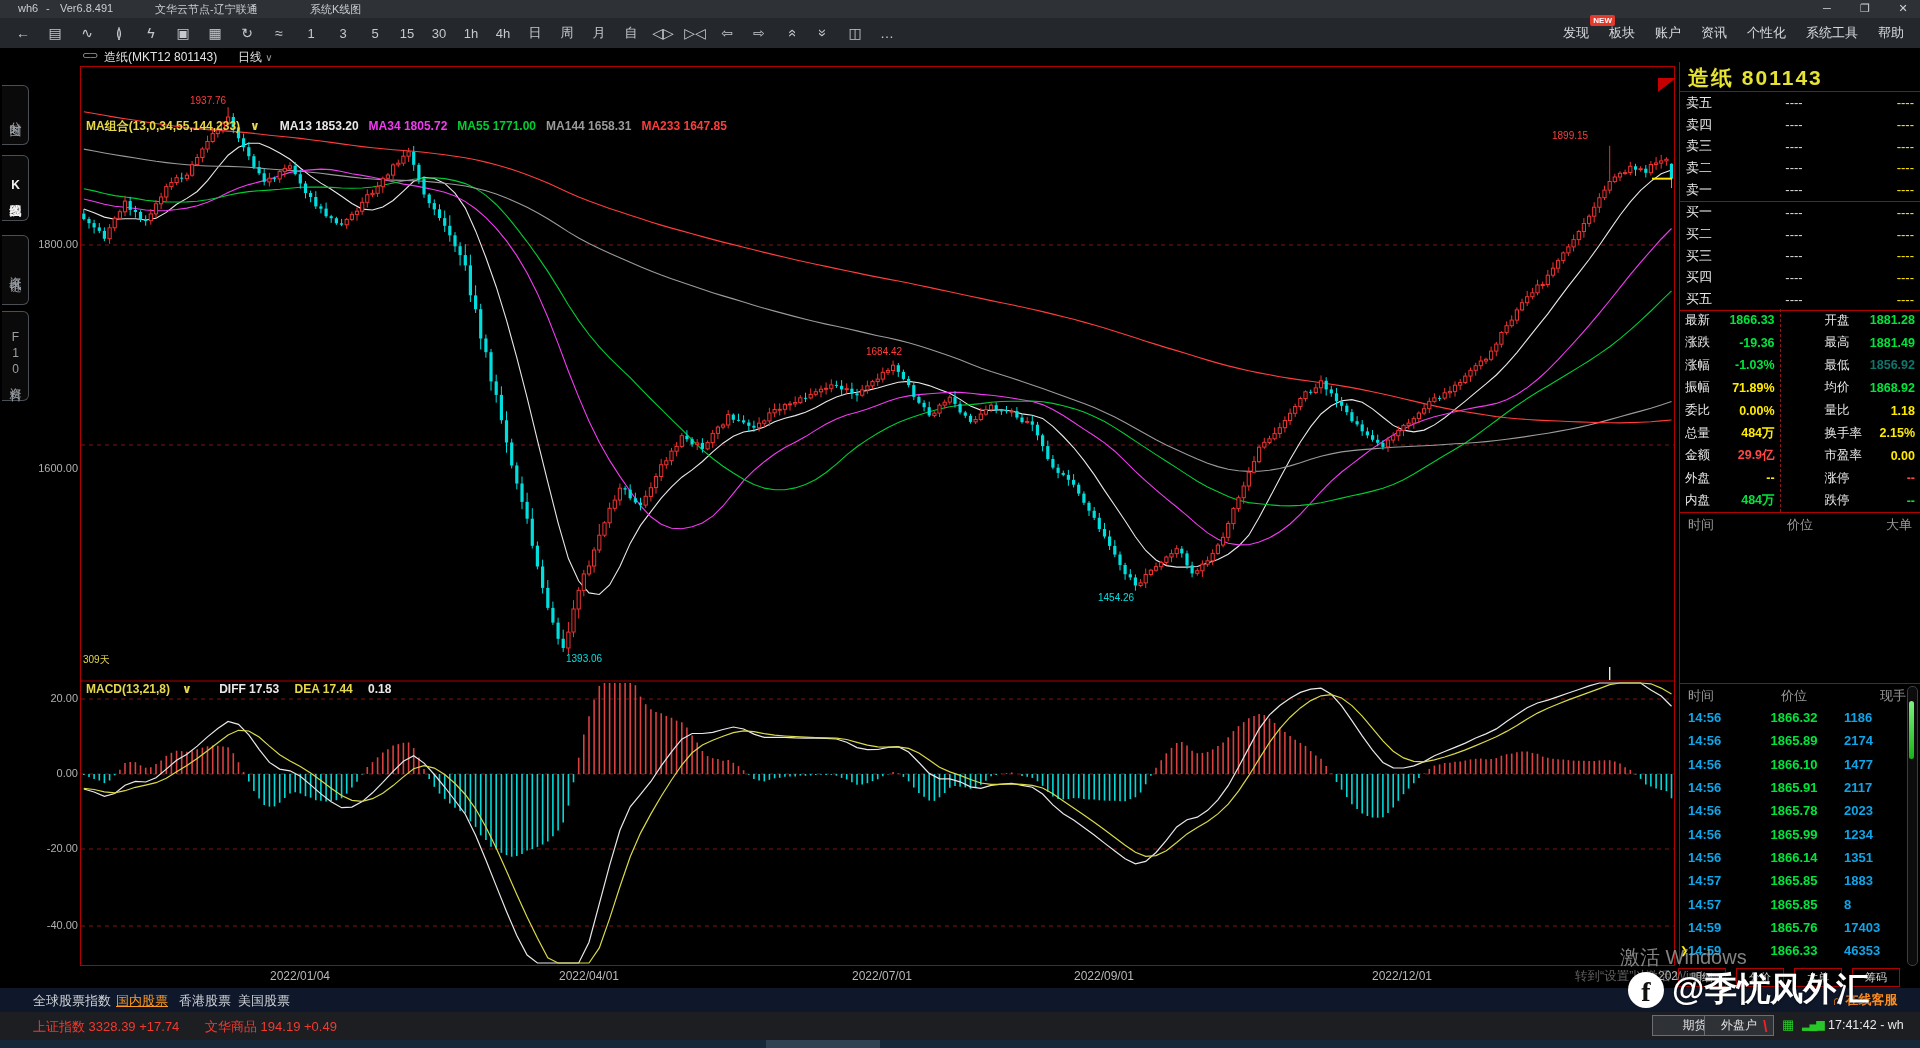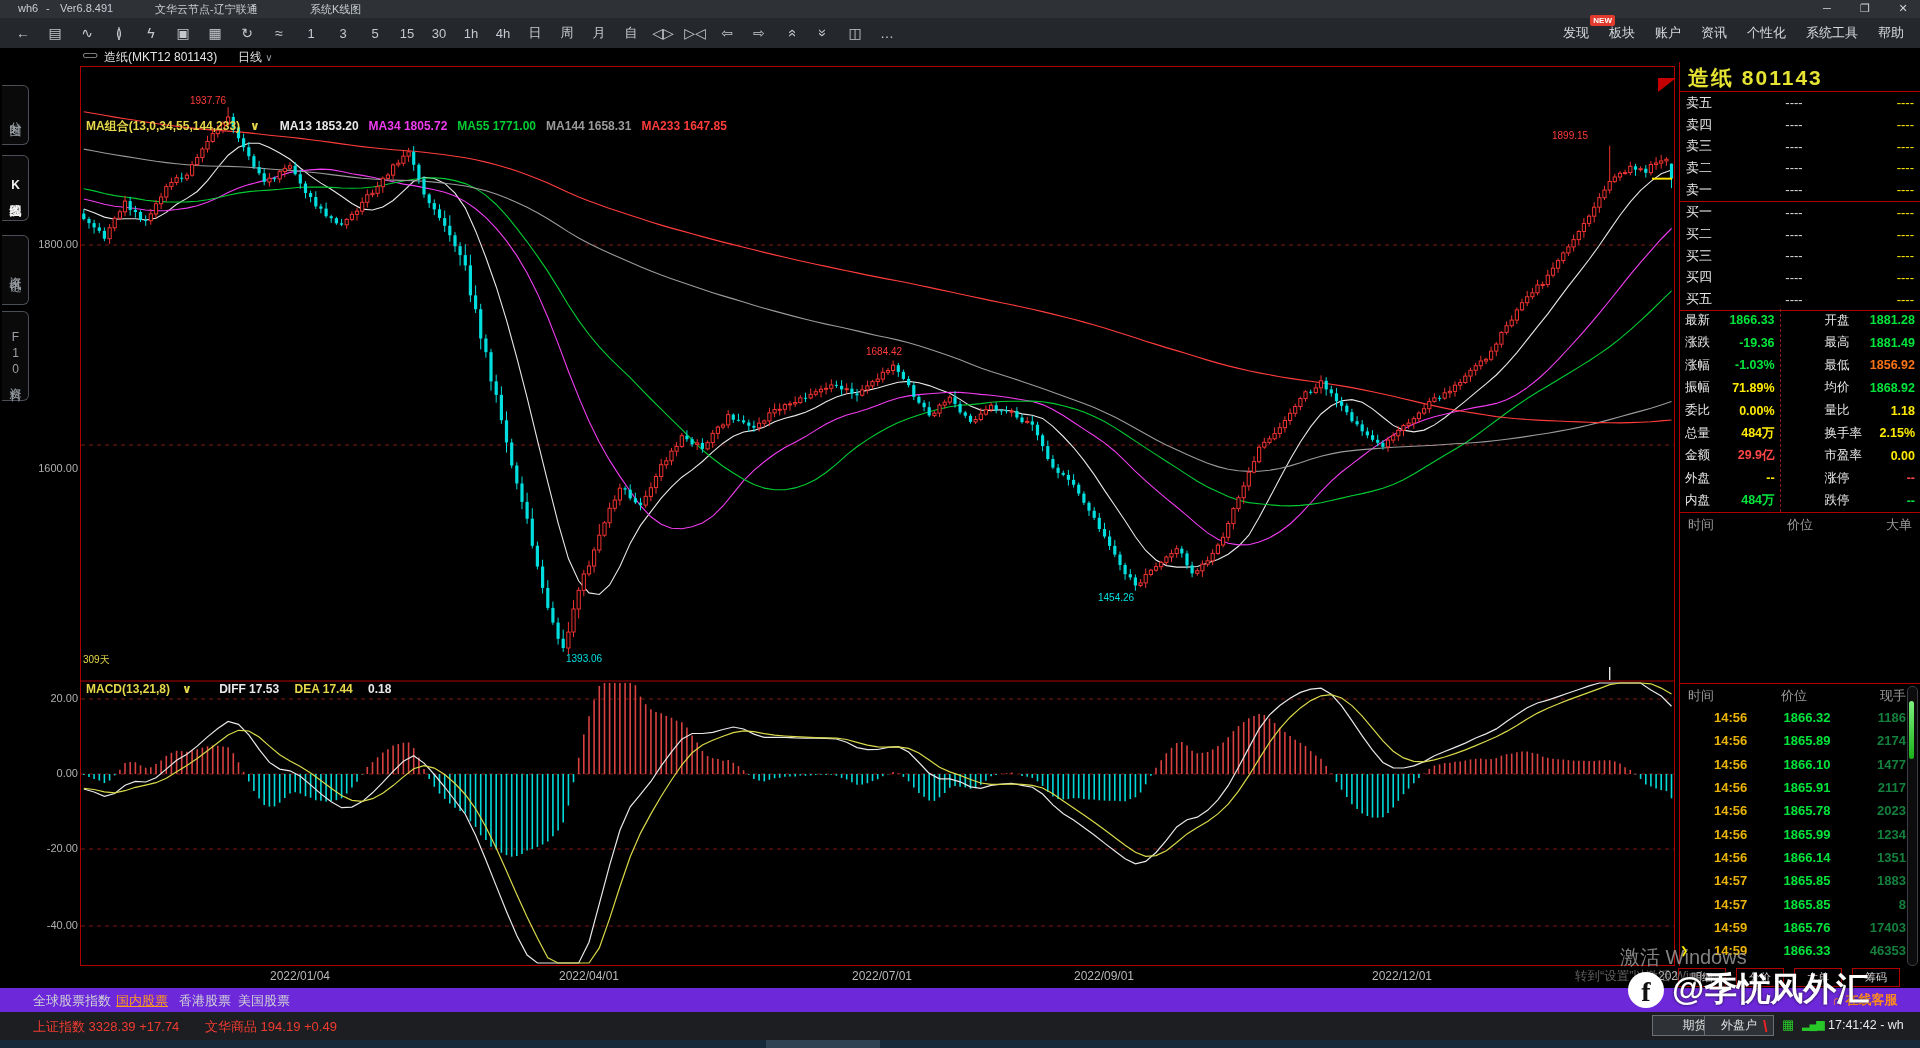--- a/index.html
+++ b/index.html
@@ -52,33 +52,33 @@
   .q-col{width:50%;display:flex;flex-direction:column;box-sizing:border-box;}
   .q-col.first{border-right:1px dashed #8a1a1a;}
   .q-row{flex:1;display:flex;align-items:center;justify-content:space-between;font-size:12.5px;padding:0 5px;}
   .q-label{color:#e8e8e8;white-space:nowrap;}
   .q-value{font-weight:bold;white-space:nowrap;}
   .trade-hdr{position:absolute;left:0;top:452px;width:240px;display:flex;justify-content:space-between;color:#9a9a9a;font-size:13px;padding:2px 8px;box-sizing:border-box;}
   .tickpanel{position:absolute;left:0;top:621px;width:240px;height:283px;border-top:1px solid #b00000;}
   .tick-hdr{display:flex;color:#9a9a9a;font-size:13px;padding:3px 14px 1px 8px;}
   .tick-hdr .c1{width:56px;}.tick-hdr .c2{flex:1;text-align:center;}.tick-hdr .c3{width:62px;text-align:right;}
   .tick-row{display:flex;align-items:center;font-size:13px;font-weight:bold;height:23.3px;padding:0 14px 0 8px;position:relative;}
-  .tick-time{width:56px;color:#eab308;margin-left:26px;}
+  .tick-time{width:56px;color:#0ea5e9;}
   .tick-price{flex:1;text-align:center;color:#00e53c;}
-  .tick-vol{width:62px;text-align:right;color:#15803d;}
+  .tick-vol{width:62px;color:#0ea5e9;}
   .tick-mark{position:absolute;left:0;color:#ffeb00;font-size:10px;}
   .vscroll{position:absolute;right:2px;top:2px;width:9px;height:278px;border:1px solid #3a3f45;border-radius:5px;background:#0c0c0c;}
   .vthumb{position:absolute;left:1px;top:14px;width:5px;height:58px;border-radius:3px;background:linear-gradient(#7ef07e,#18b218);}
   
   .daterow{left:80px;top:966px;width:1595px;height:22px;background:#000;}
   .date-lbl{position:absolute;top:3px;color:#b8b8b8;font-size:12px;transform:translateX(-50%);white-space:nowrap;}
   
   .rtab{position:absolute;top:968px;height:17px;border:1px solid #b00000;color:#ddd;font-size:11px;display:flex;align-items:center;justify-content:center;width:46px;cursor:pointer;background:#000;}
   
-  .tabstrip{left:0;top:988px;width:1920px;height:24px;background:#6d28d9;}
+  .tabstrip{left:0;top:988px;width:1920px;height:24px;background:#0f172a;}
   .btab{position:absolute;top:4px;font-size:13px;color:#cfd2d6;cursor:pointer;white-space:nowrap;}
   .btab.active{color:#ff9a1e;text-decoration:underline;}
   .btab.active::after{content:"";position:absolute;left:0;right:0;bottom:-4px;height:2px;background:#ff8c1a;}
   .tickerstrip{left:0;top:1012px;width:1920px;height:28px;background:#1c1e22;}
   .ticker-item{position:absolute;top:6px;color:#f03b30;font-size:13px;font-weight:normal;white-space:nowrap;}
   .statusbtn{position:absolute;top:3px;height:19px;border:1px solid #6a6e74;background:#2e3237;color:#e0e0e0;font-size:12px;display:flex;align-items:center;justify-content:center;padding:0 7px;cursor:pointer;}
   .taskbar{left:0;top:1040px;width:1920px;height:8px;background:#16293a;}
   .taskbar .blk{position:absolute;left:766px;top:0;width:114px;height:8px;background:#2e4254;}
   
   .wm-activate{left:1620px;top:944px;color:#9a9a9a;opacity:.85;font-size:20px;white-space:nowrap;}
@@ -954,21 +954,21 @@
           <div class="q-row">
             <span class="q-label">开盘</span>
             <span class="q-value" style="color:#00e53c">1881.28</span>
           </div>
           <div class="q-row">
             <span class="q-label">最高</span>
             <span class="q-value" style="color:#00e53c">1881.49</span>
           </div>
           <div class="q-row">
             <span class="q-label">最低</span>
-            <span class="q-value" style="color:#f97316">1856.92</span>
+            <span class="q-value" style="color:#0f766e">1856.92</span>
           </div>
           <div class="q-row">
             <span class="q-label">均价</span>
             <span class="q-value" style="color:#00e53c">1868.92</span>
           </div>
           <div class="q-row">
             <span class="q-label">量比</span>
             <span class="q-value" style="color:#ffeb00">1.18</span>
           </div>
           <div class="q-row">

